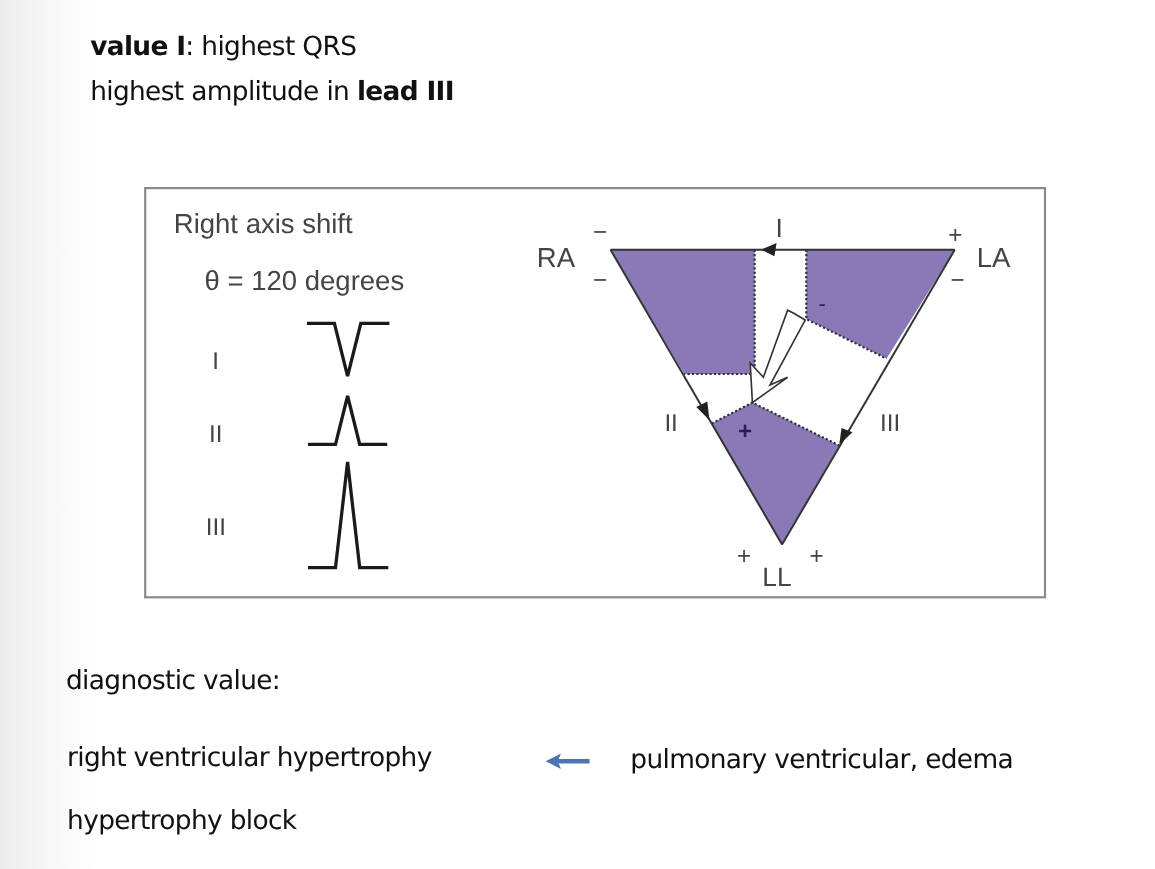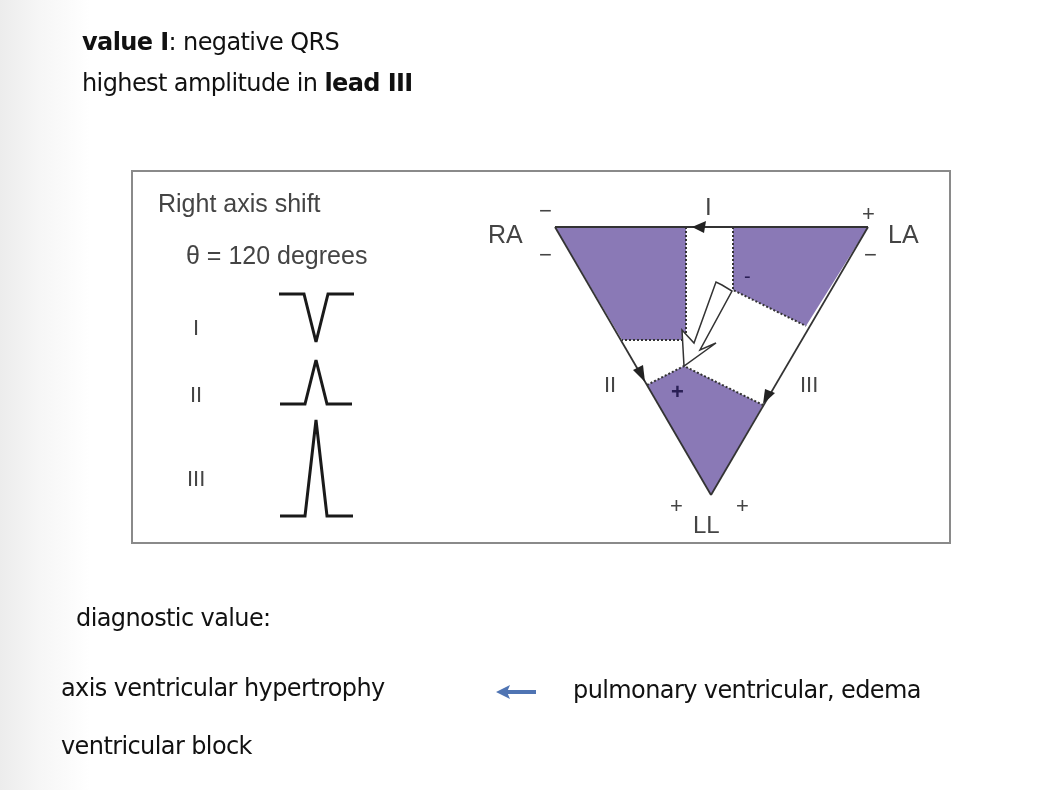--- a/index.html
+++ b/index.html
@@ -13,41 +13,41 @@
     position: absolute;
     font-family: "DejaVu Sans", sans-serif;
     font-size: 24px;
     color: #111;
     letter-spacing: -0.6px;
     white-space: nowrap;
   }
   .slide-text b { font-weight: bold; }
   #line1 { left: 82px; top: 28px; }
   #line2 { left: 82px; top: 69px; text-align: right; }
-  #diag-label { left: 76px; top: 604px; }
+  #diag-label { left: 60px; top: 604px; }
   #rvh { left: 61px; top: 674px; }
   #ph { left: 573px; top: 676px; }
   #vb { left: 61px; top: 732px; }
   #arrow-left { position: absolute; left: 494px; top: 682px; width: 46px; height: 20px; }
 
   #figure-box {
     position: absolute; left: 131px; top: 170px;
     width: 820px; height: 374px;
     border: 2px solid #8a8a8a;
     background: #ffffff;
     box-sizing: border-box;
   }
   #figure-svg { position: absolute; left: 0; top: 0; width: 1050px; height: 790px; pointer-events: none; }
   .fig-text { font-family: "Liberation Sans", sans-serif; fill: #444; }
 </style>
 </head>
 <body>
 
 <div id="line1" class="slide-text">
-  <b>value I</b><span>: negative QRS</span>
+  <b>value I</b><span>: highest QRS</span>
 </div>
 <div id="line2" class="slide-text">
   <span>highest amplitude in </span><b>lead III</b>
 </div>
 
 <div id="figure-box"></div>
 
 <svg id="figure-svg" viewBox="0 0 1050 790" xmlns="http://www.w3.org/2000/svg">
 
   <text class="fig-text" x="158" y="212" font-size="25">Right axis shift</text>
@@ -105,19 +105,19 @@
     <text x="862" y="221">+</text>
     <text x="864" y="262">−</text>
     <text x="670" y="513">+</text>
     <text x="736" y="513">+</text>
   </g>
   <text x="744" y="283" font-size="20" fill="#2a1f55" font-family="Liberation Sans, sans-serif">-</text>
   <text x="671" y="399" font-size="22" fill="#2a1f55" font-family="Liberation Sans, sans-serif" font-weight="bold">+</text>
 </svg>
 
 <div id="diag-label" class="slide-text">diagnostic value:</div>
-<div id="rvh" class="slide-text">axis ventricular hypertrophy</div>
+<div id="rvh" class="slide-text">right ventricular hypertrophy</div>
 <svg id="arrow-left" viewBox="0 0 46 20">
   <line x1="12" y1="10" x2="42" y2="10" stroke="#4f74b3" stroke-width="4"></line>
   <polygon points="2,10 16,3 13,10 16,17" fill="#4f74b3"></polygon>
 </svg>
 <div id="ph" class="slide-text">pulmonary ventricular, edema</div>
-<div id="vb" class="slide-text">ventricular block</div>
+<div id="vb" class="slide-text">hypertrophy block</div>
 
 </body></html>

